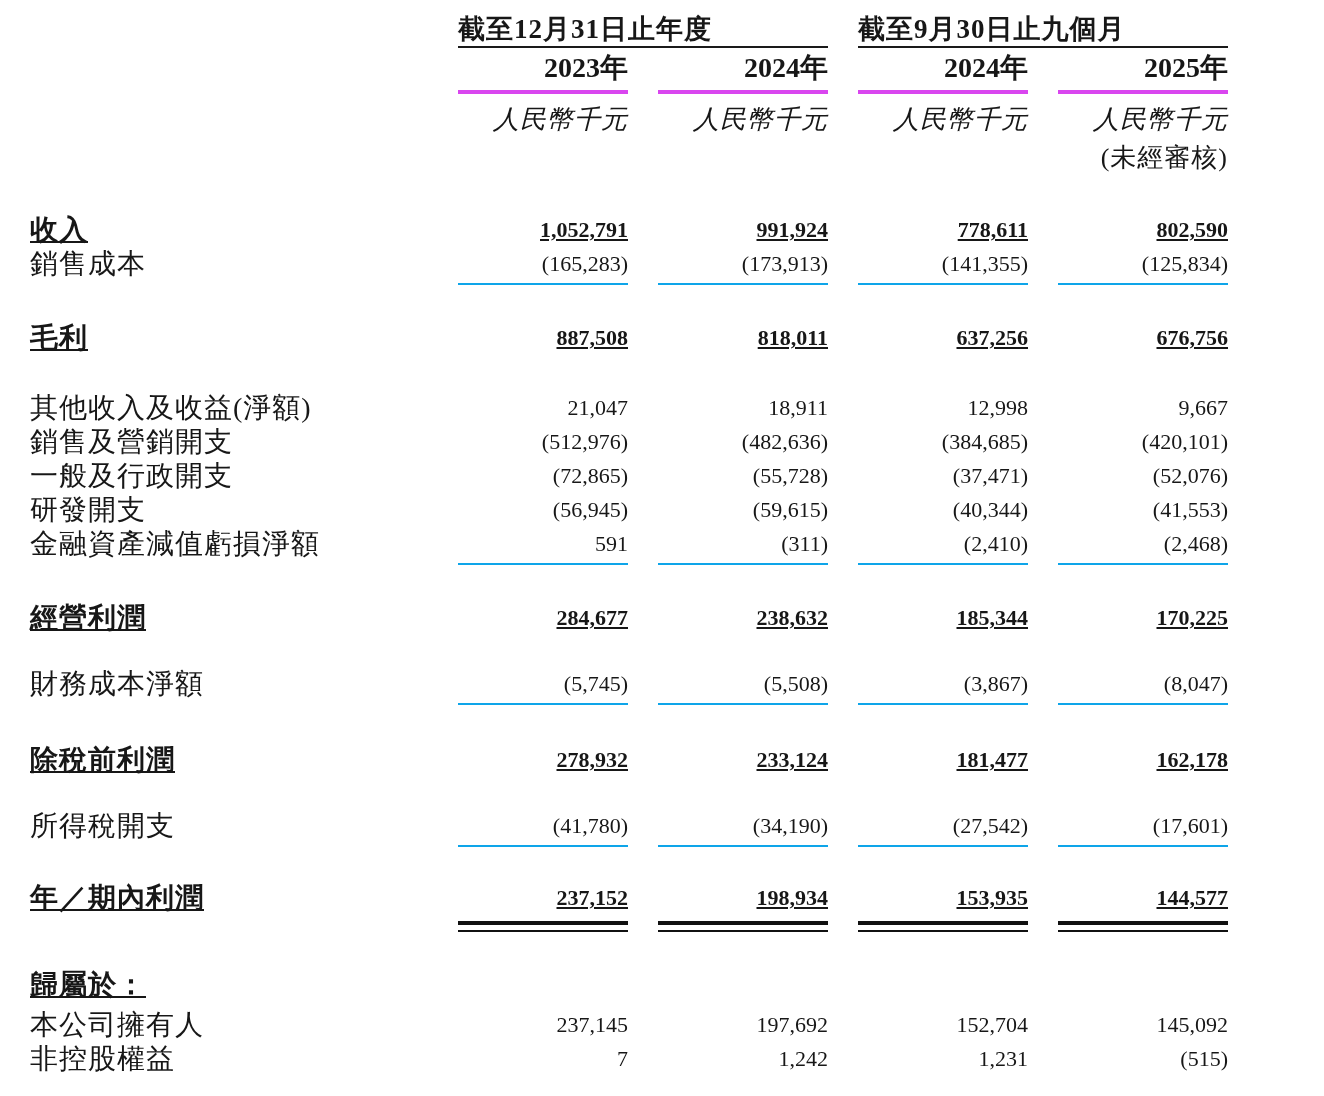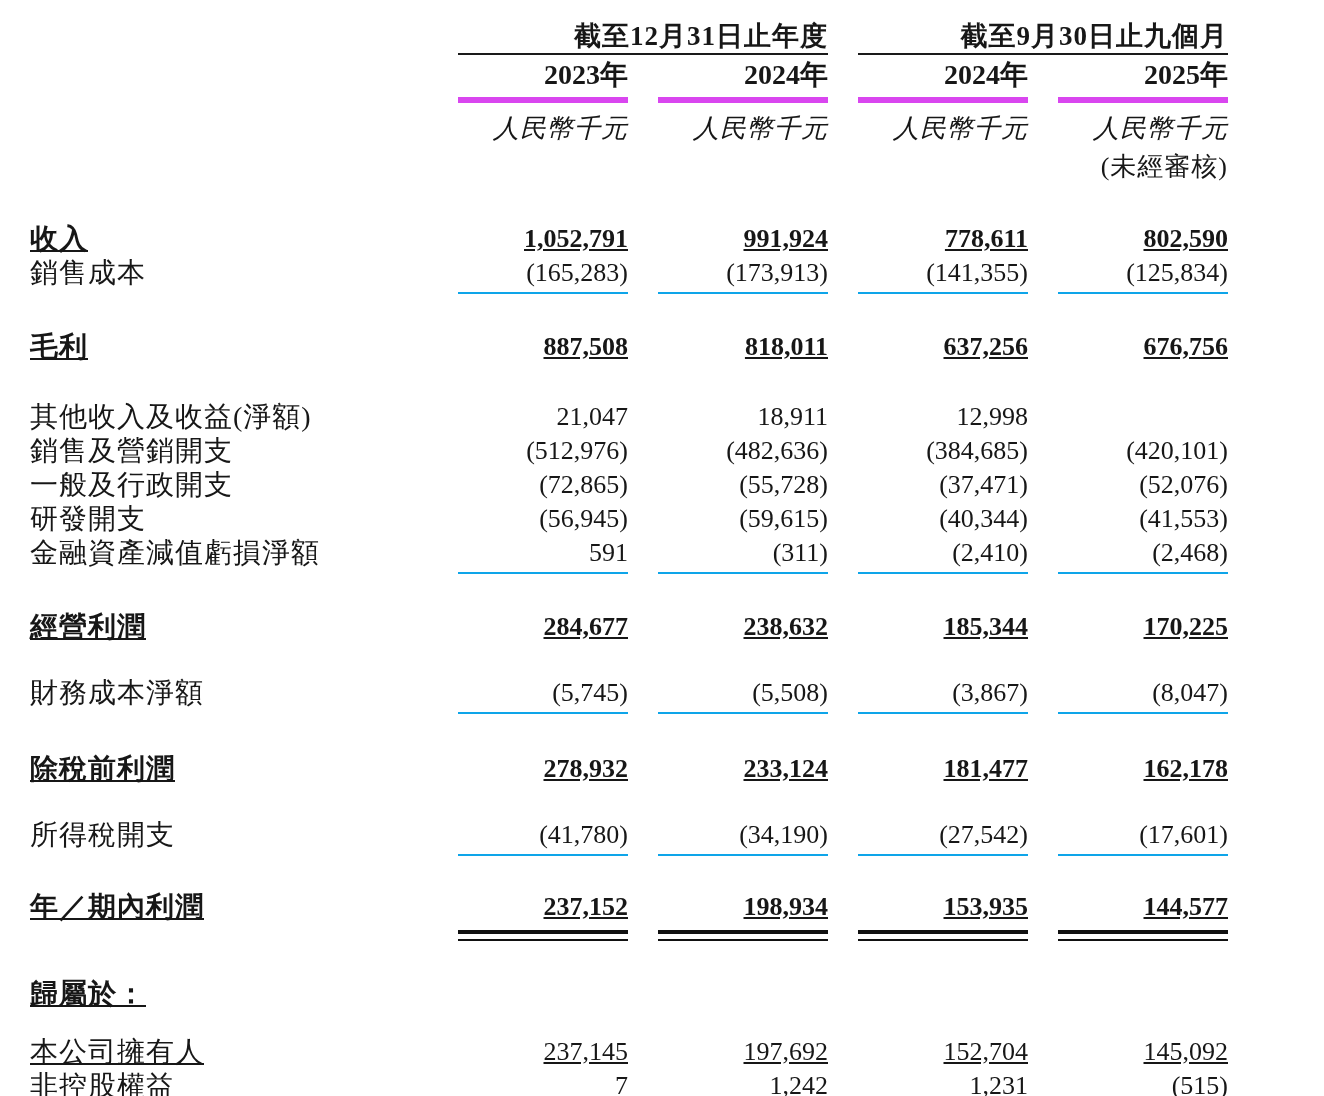--- a/index.html
+++ b/index.html
@@ -19,36 +19,35 @@
   .grid-row {
     display: grid;
     grid-template-columns: 398px 200px 200px 200px 200px;
   }
   
   .group-head {
     grid-column: span 2;
   }
   .group-head .group-rule {
     margin-left: 30px;
-    text-align: right;
+    text-align: left;
     line-height: 34px;
     font-weight: bold;
     font-size: 27px;
     letter-spacing: 1px;
     border-bottom: 2px solid #1a1a1a;
-    margin-top: 7px;
   }
   .yr {
     margin-left: 30px;
     text-align: right;
     font-weight: bold;
     font-size: 28px;
     line-height: 40px;
     padding-bottom: 2px;
-    border-bottom: 6px solid #d946ef;
+    border-bottom: 4px solid #d946ef;
   }
   .unit {
     margin-left: 30px;
     text-align: right;
     font-style: italic;
     font-size: 26px;
     line-height: 34px;
     padding-top: 9px;
     letter-spacing: 1px;
   }
@@ -63,21 +62,21 @@
   }
   
   .row .lbl {
     font-size: 28px;
     line-height: 34px;
     letter-spacing: 1px;
     text-align: left;
   }
   .row .num {
     margin-left: 30px;
-    font-size: 26px;
+    font-size: 22px;
     line-height: 34px;
     text-align: right;
   }
   .row.bold .lbl, .row.bold .num {
     font-weight: bold;
     text-decoration: underline;
   }
   .row.rule .num {
     padding-bottom: 2px;
     border-bottom: 2px solid #0ea5e9;
@@ -97,21 +96,21 @@
     border-top: 4px solid #111111;
     border-bottom: 2px solid #111111;
   }
   .spacer { width: 100%; }
   .sp40 { height: 40px; }
   .sp38 { height: 38px; }
   .sp36 { height: 36px; }
   .sp34 { height: 34px; }
   .sp32 { height: 32px; }
   .sp47 { height: 47px; }
-  .mt6  { margin-top: 24px; text-decoration: underline; }
+  .mt6  { margin-top: 6px; }
 </style>
 </head>
 <body>
 
 <div>
 
   <div class="grid-row">
     <div></div>
     <div class="group-head">
       <div class="group-rule">截至12月31日止年度</div>
@@ -218,20 +217,23 @@
     <div class="lbl">其他收入及收益(淨額)</div>
     <div>
         <div class="num">21,047</div>
       </div>
     <div>
         <div class="num">18,911</div>
       </div>
     <div>
         <div class="num">12,998</div>
       </div>
+    <div>
+        <div class="num">9,667</div>
+      </div>
   </div>
 
   <div class="grid-row row">
     <div class="lbl">銷售及營銷開支</div>
     <div>
         <div class="num">(512,976)</div>
       </div>
     <div>
         <div class="num">(482,636)</div>
       </div>

